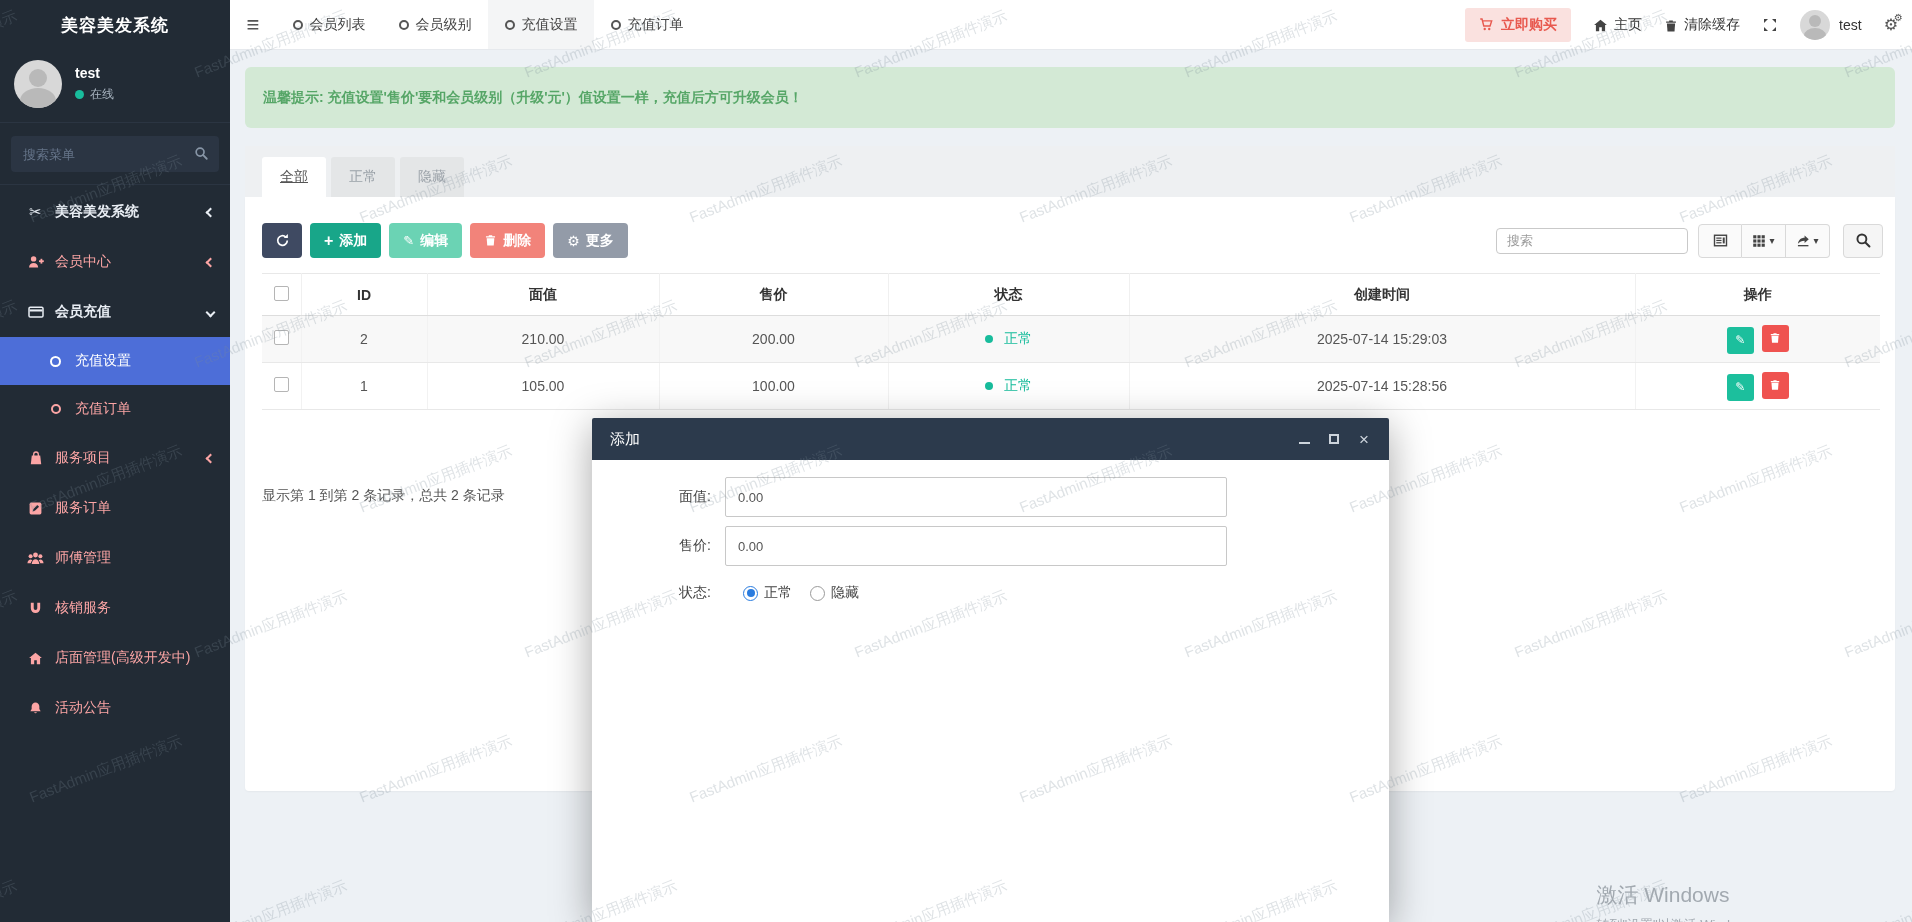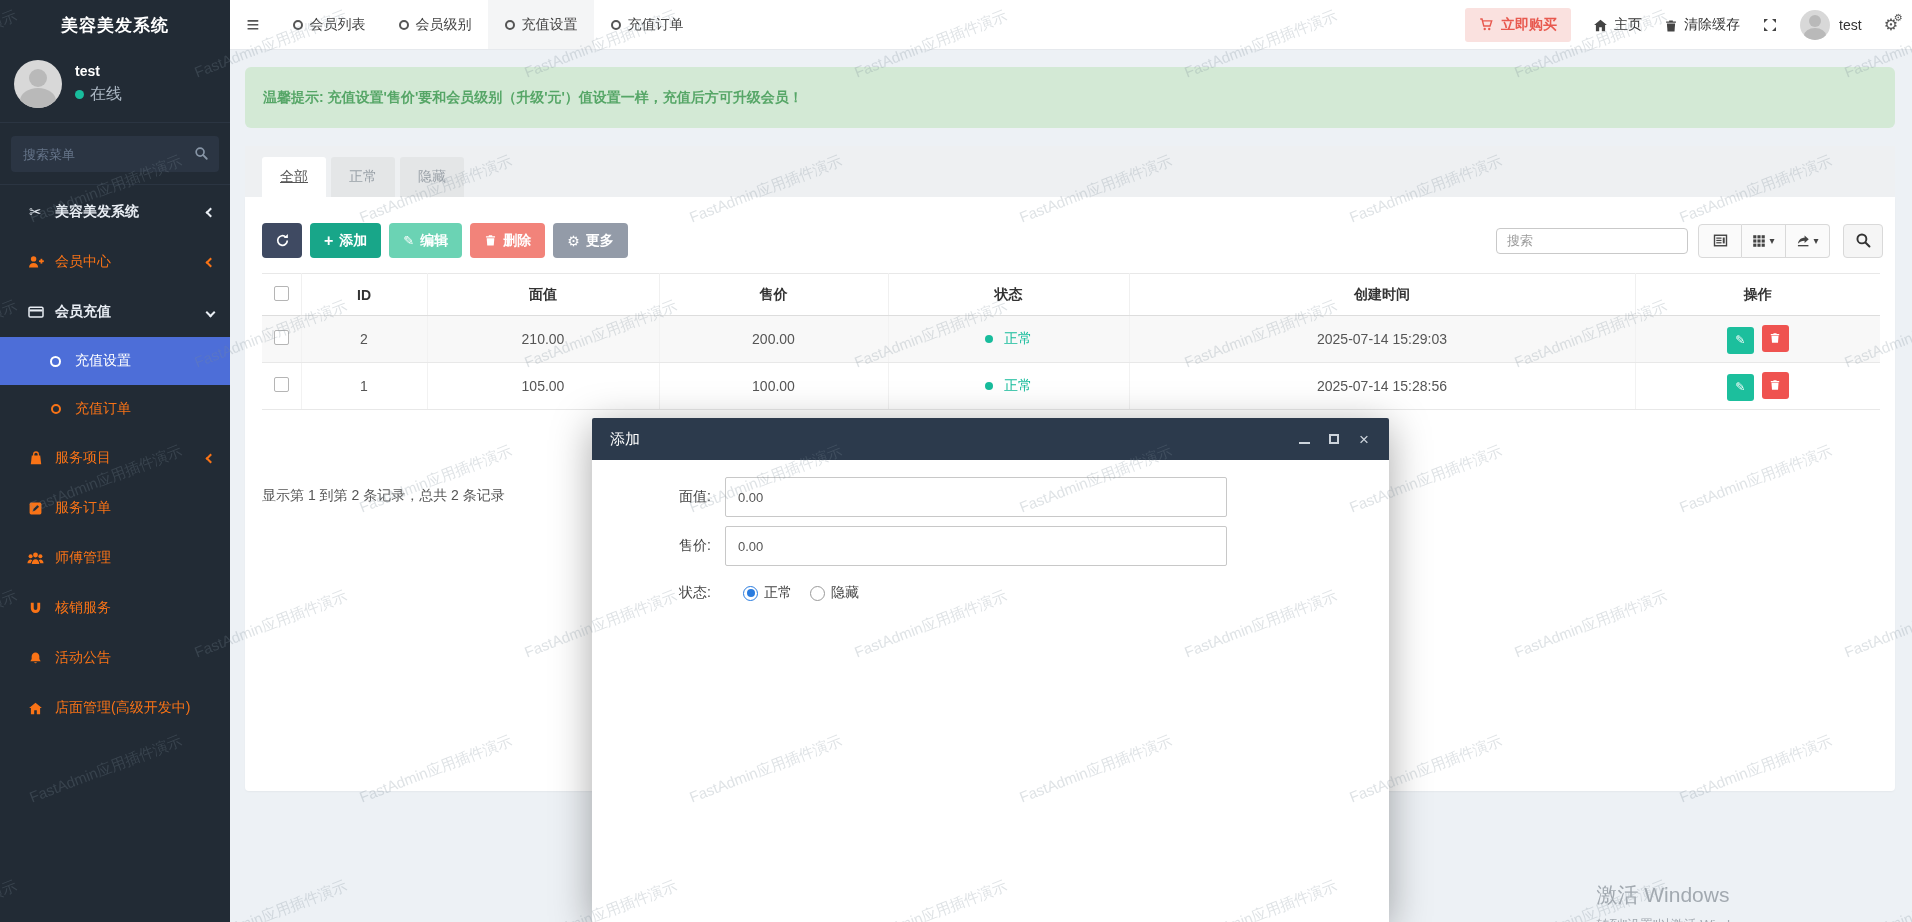--- a/index.html
+++ b/index.html
@@ -19,31 +19,31 @@
     position:relative; overflow:hidden; flex:0 0 48px; }
   .avatar:before { content:""; position:absolute; left:15px; top:9px; width:18px; height:18px;
     border-radius:50%; background:#b9b9b9; }
   .avatar:after { content:""; position:absolute; left:6px; top:28px; width:36px; height:26px;
     border-radius:50% 50% 0 0; background:#b9b9b9; }
   .avatar.sm { width:30px; height:30px; flex:0 0 30px; }
   .avatar.sm:before { left:9px; top:5px; width:12px; height:12px; }
   .avatar.sm:after { left:4px; top:18px; width:22px; height:15px; }
   .user-meta { margin-left:13px; }
   .user-name { color:#fff; font-size:14px; font-weight:bold; }
-  .user-status { margin-top:5px; font-size:16px; color:#aab6c2; display:flex; align-items:center; }
+  .user-status { margin-top:5px; font-size:12px; color:#aab6c2; display:flex; align-items:center; }
   .dot { width:9px; height:9px; border-radius:50%; background:#18bc9c; display:inline-block; margin-right:6px; }
   .menu-search { margin:13px 11px 12px; position:relative; }
   .menu-search input { width:100%; height:36px; background:#2b3543; border:none; border-radius:4px;
     color:#cfd8e0; font-size:13px; padding:0 32px 0 12px; outline:none;
     font-family:"Liberation Sans","DejaVu Sans",sans-serif; }
   .menu-search input::placeholder { color:#66758a; }
   .menu-search .mag { position:absolute; right:10px; top:10px; color:#8795a6; }
   .menu { border-top:1px solid #2b3542; padding-top:2px; }
   .m-item { height:50px; display:flex; align-items:center; padding:0 16px 0 27px;
-    color:#f97316; font-size:14px; cursor:pointer; position:relative; }
+    color:#fca5a5; font-size:14px; cursor:pointer; position:relative; }
   .m-item .mi { width:17px; margin-right:11px; display:inline-flex; justify-content:center; color:inherit; }
   .m-item.bright { color:#e9eef4; font-weight:bold; }
   .m-item.child { height:48px; padding-left:47px; font-weight:normal; }
   .m-item.active { background:#4d6ed8; color:#fff; }
   .ring { width:11px; height:11px; border:2px solid currentColor; border-radius:50%; display:inline-block; }
   .chev { width:7px; height:7px; display:inline-block; margin-left:auto;
     border:solid currentColor; border-width:0 0 2px 2px; transform:rotate(45deg); }
   .chev.down { border-width:0 2px 2px 0; }
   .scissors { font-size:15px; }
 
@@ -331,32 +331,32 @@
       <span class="mi">
           <svg class="ic" width="15" height="15">
             <use href="#i-magnet"></use>
           </svg>
         </span>
       <span>核销服务</span>
     </div>
     <div class="m-item">
       <span class="mi">
           <svg class="ic" width="15" height="15">
+            <use href="#i-home"></use>
+          </svg>
+        </span>
+      <span>店面管理(高级开发中)</span>
+    </div>
+    <div class="m-item">
+      <span class="mi">
+          <svg class="ic" width="15" height="15">
             <use href="#i-bell"></use>
           </svg>
         </span>
       <span>活动公告</span>
-    </div>
-    <div class="m-item">
-      <span class="mi">
-          <svg class="ic" width="15" height="15">
-            <use href="#i-home"></use>
-          </svg>
-        </span>
-      <span>店面管理(高级开发中)</span>
     </div>
   </div>
 </div>
 
 <div class="navbar">
   <div class="burger">≡</div>
   <div class="nav-tabs">
     <div class="nav-tab">
       <span class="ring"></span>
       <span>会员列表</span>

